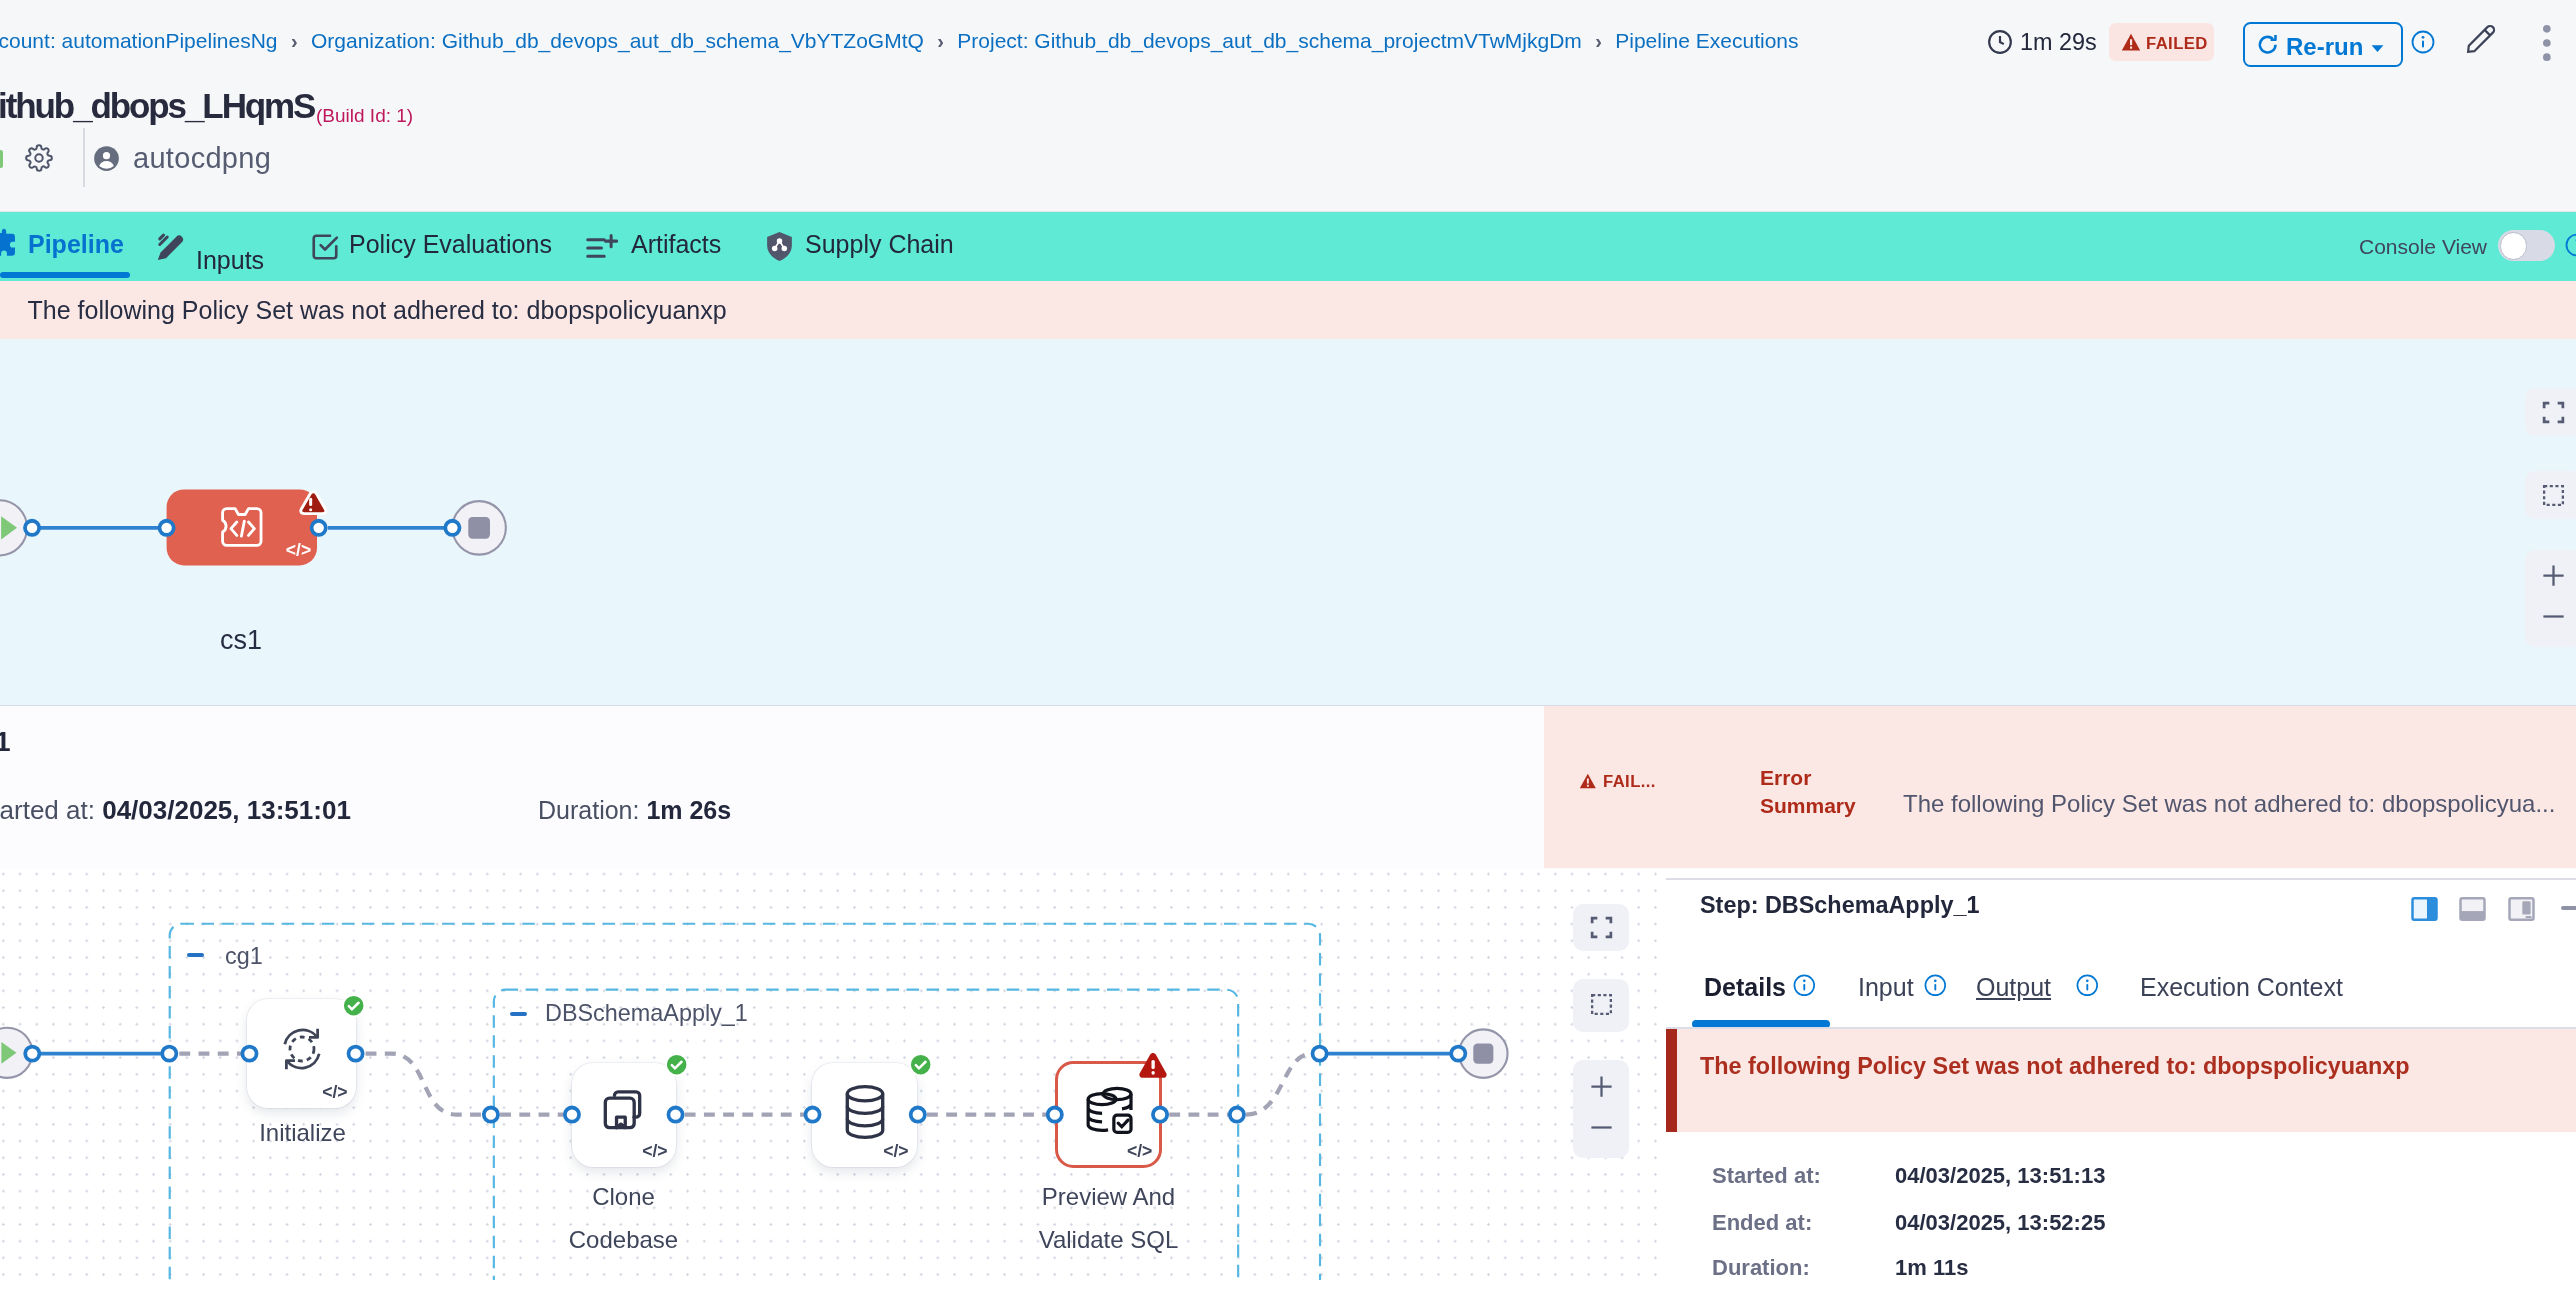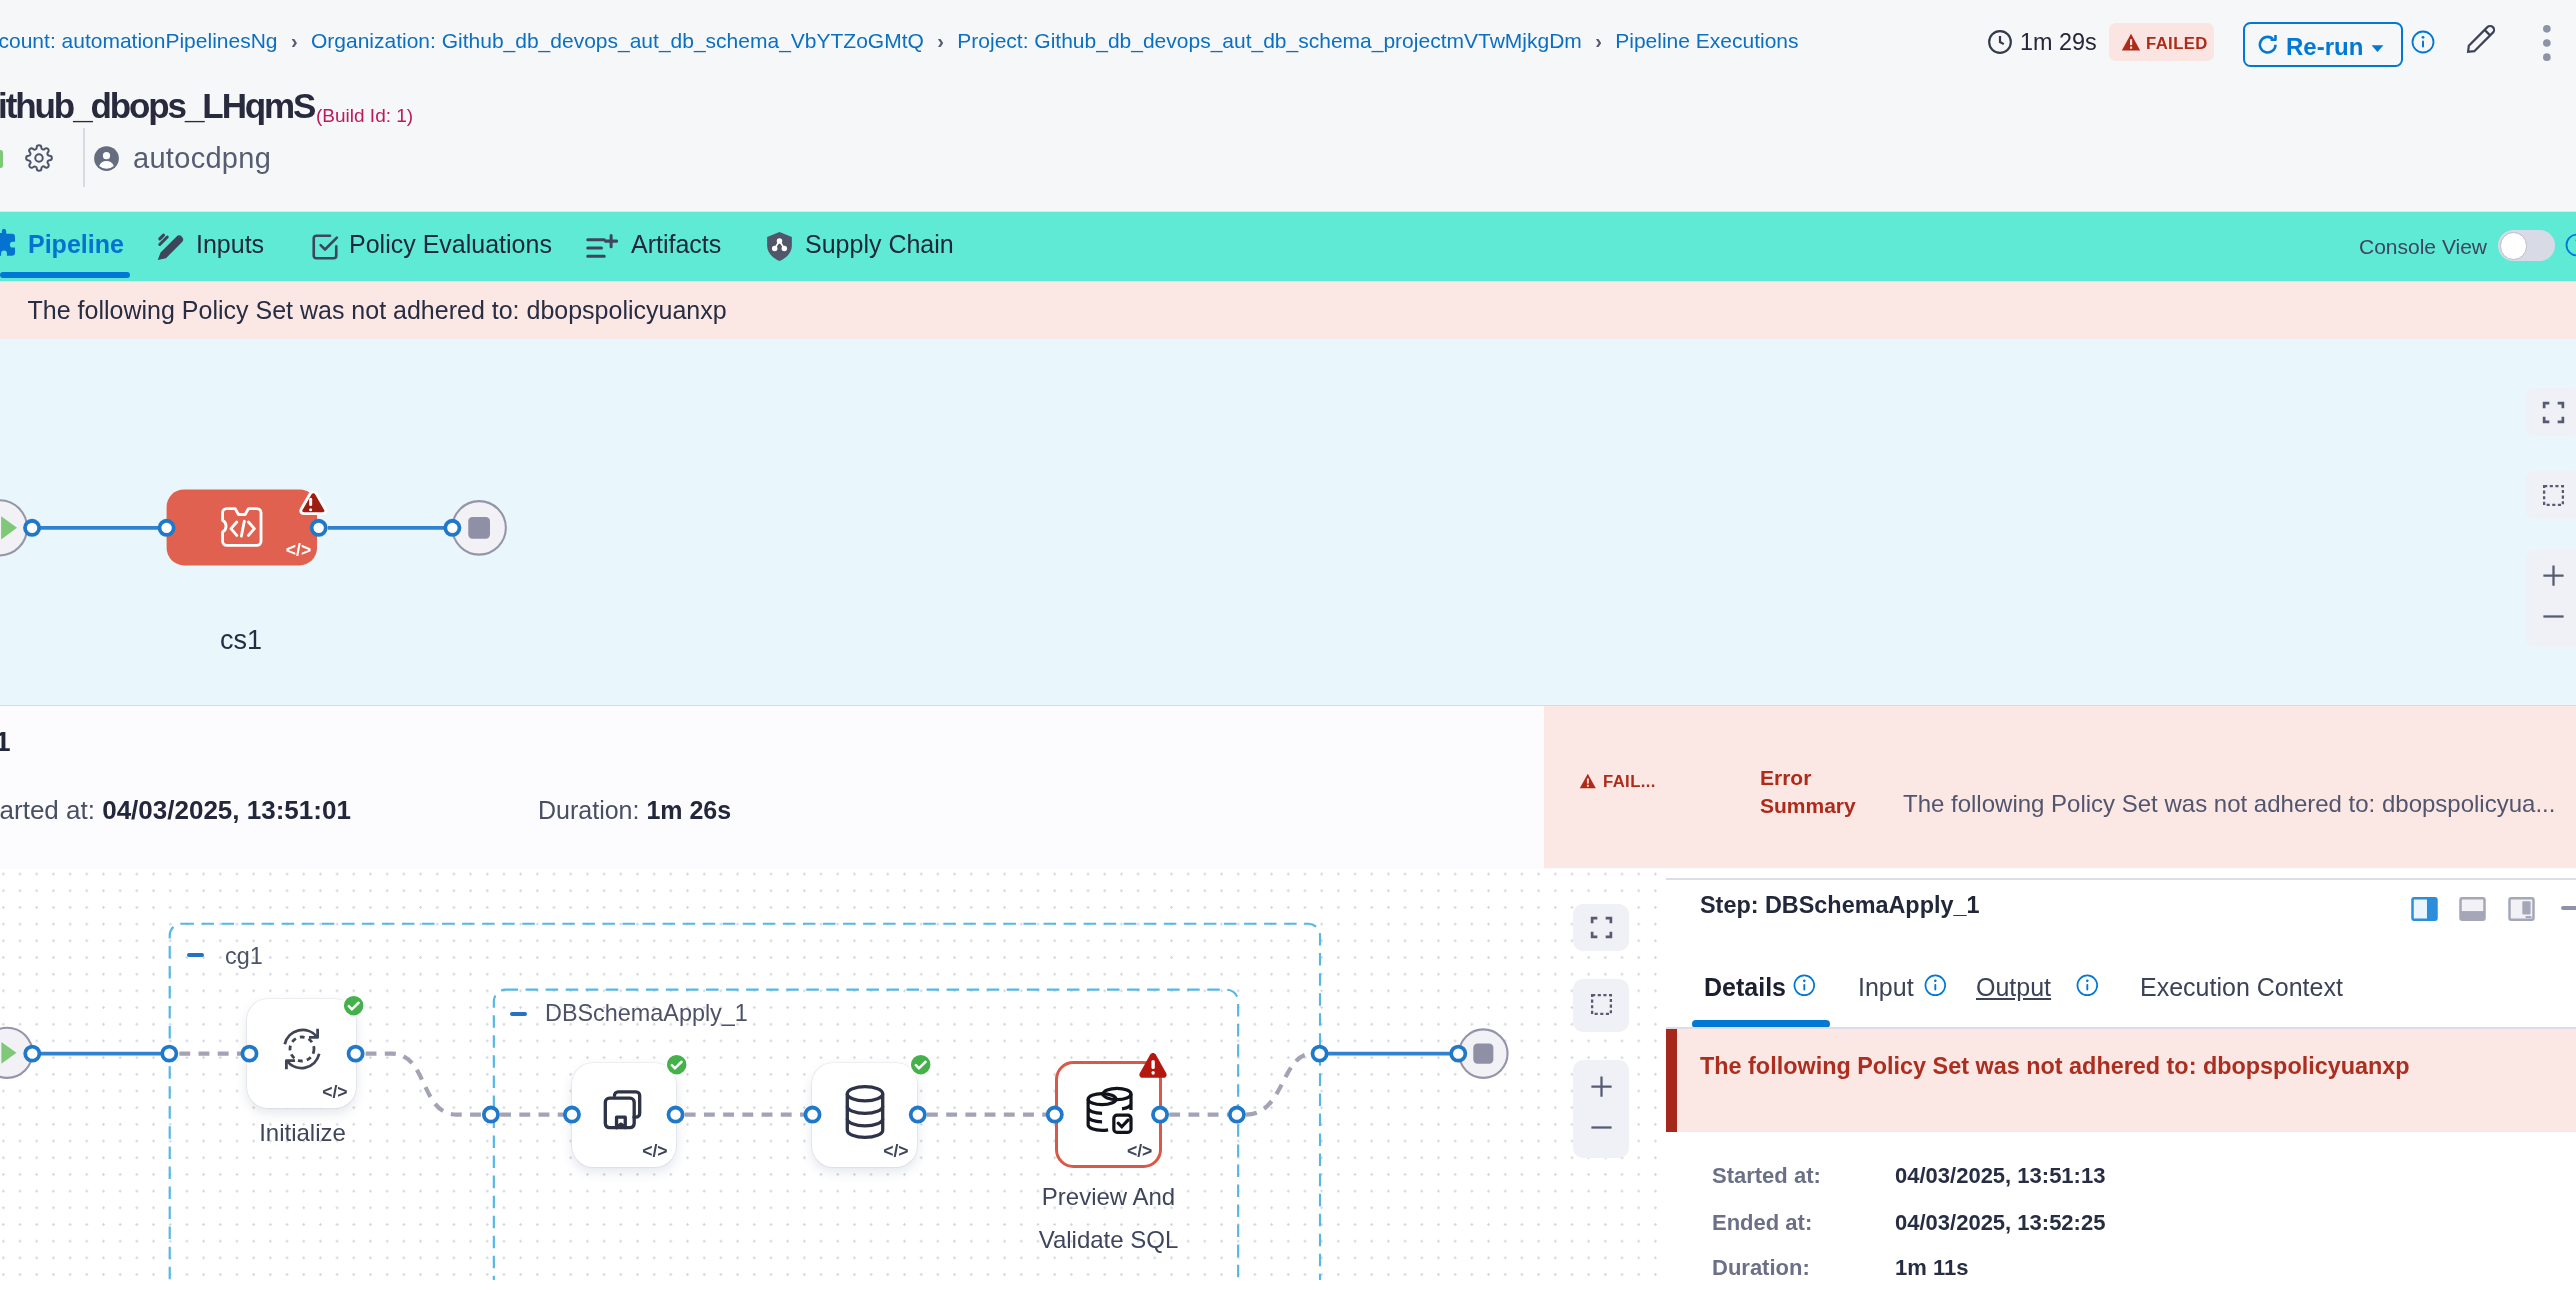--- a/index.html
+++ b/index.html
@@ -134,21 +134,21 @@
 
 <div id="tabbar" class="abs">
   <svg class="abs" style="left:-11.7px; top:13.4px;" width="35" height="35" viewBox="0 0 24 24" fill="#0572cf">
         <path d="M10.5 2.5 a2 2 0 0 1 2 2 v1.5 h4 a2 2 0 0 1 2 2 v3.5 h-1.5 a2 2 0 1 0 0 4 h1.5 v3.5 a2 2 0 0 1 -2 2 h-3.5 v-1.5 a2 2 0 1 0 -4 0 v1.5 H5.5 a2 2 0 0 1 -2 -2 v-4 H5 a2 2 0 1 0 0 -4 h-1.5 V7.5 a2 2 0 0 1 2 -2 h4 V4.5 a2 2 0 0 1 1 -2z"></path>
       </svg>
   <div class="abs tabtxt" id="tab-pipeline" style="left:28px;">Pipeline</div>
   <svg class="abs" style="left:156px; top:20px;" width="30" height="30" viewBox="0 0 24 24" fill="none" stroke="#3f455a" stroke-width="2" stroke-linecap="round">
         <path d="M3 21 l4.5 -1 L20 7.5 a2.1 2.1 0 0 0 -3 -3 L4.5 17 Z" fill="#3f455a"></path>
         <path d="M3 10 l6 -6 M3 5.5 l3 -3" stroke-width="2.4"></path>
       </svg>
-  <div class="abs tabtxt" style="left:196px;">Inputs</div>
+  <div class="abs tabtxt" style="left:196px;margin-top:16px;">Inputs</div>
   <svg class="abs" style="left:310px; top:20px;" width="30" height="30" viewBox="0 0 24 24" fill="none" stroke="#3f455a" stroke-width="2.1" stroke-linecap="round" stroke-linejoin="round">
         <path d="M21 11.5 V19 a2 2 0 0 1 -2 2 H5 a2 2 0 0 1 -2 -2 V5 a2 2 0 0 1 2 -2 h11"></path>
         <path d="M8.5 10.5 l3.5 3.5 L21.5 4.5"></path>
       </svg>
   <div class="abs tabtxt" style="left:349px;">Policy Evaluations</div>
   <svg class="abs" style="left:585px; top:22px;" width="33" height="28" viewBox="0 0 24 20" fill="none" stroke="#3f455a" stroke-width="2.2" stroke-linecap="round">
         <path d="M2 4 h12 M2 10 h10 M2 16 h12"></path>
         <path d="M19 1 v8 M15 5 h8"></path>
       </svg>
   <div class="abs tabtxt" style="left:631px;">Artifacts</div>
@@ -312,20 +312,21 @@
             <path d="M17.5 19.2 l1.7 1.7 3 -3.2" stroke-linecap="round"></path>
           </svg>
     <div class="abs" style="right:6.7px; bottom:3.3px; font-size:17.6px; font-weight:bold; color:#3f455a;">&lt;/&gt;</div>
   </div>
   <svg class="abs" style="left:1137px; top:182px;" width="32" height="28" viewBox="0 0 24 22">
           <path d="M12 1.5 c.9 0 1.7 .5 2.2 1.3 l8.2 14.6 c.9 1.7 -.3 3.6 -2.2 3.6 H3.8 c-1.9 0 -3.1 -1.9 -2.2 -3.6 L9.8 2.8 c.5 -.8 1.3 -1.3 2.2 -1.3 z" fill="#b41710"></path>
           <rect x="10.8" y="7" width="2.6" height="7.2" rx="1.3" fill="#ffffff"></rect>
           <rect x="10.8" y="15.8" width="2.6" height="2.8" rx="1.3" fill="#ffffff"></rect>
         </svg>
   <div class="abs nodelbl" style="left:248px; top:242px; width:109px;">Initialize</div>
+  <div class="abs nodelbl" style="left:540px; top:306px; width:167px;">Clone<br>Codebase</div>
   <div class="abs nodelbl" style="left:1008px; top:306px; width:201px;">Preview And<br>Validate SQL</div>
   <svg class="abs" style="left:0; top:0;" width="1666" height="411" viewBox="0 0 1993 492">
     <g fill="#ffffff" stroke="#2079c8" stroke-width="4.5">
       <circle cx="38" cy="221" r="8.5"></circle>
             <circle cx="202" cy="221" r="8.5"></circle>
             <circle cx="298" cy="221" r="8.5"></circle>
             <circle cx="425" cy="221" r="8.5"></circle>
       <circle cx="587" cy="294" r="8.5"></circle>
             <circle cx="684" cy="294" r="8.5"></circle>
             <circle cx="808" cy="294" r="8.5"></circle>

